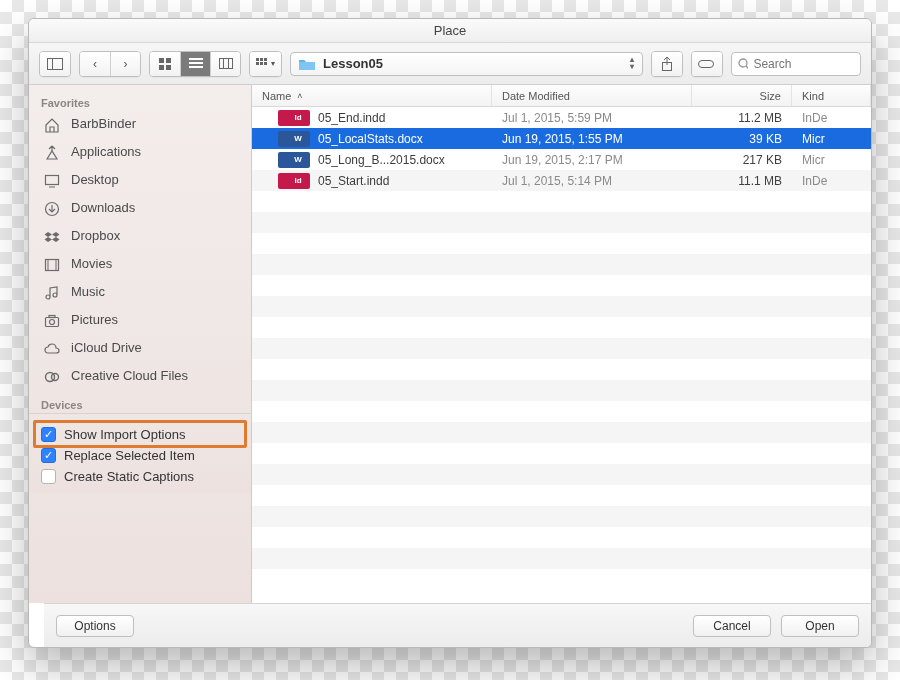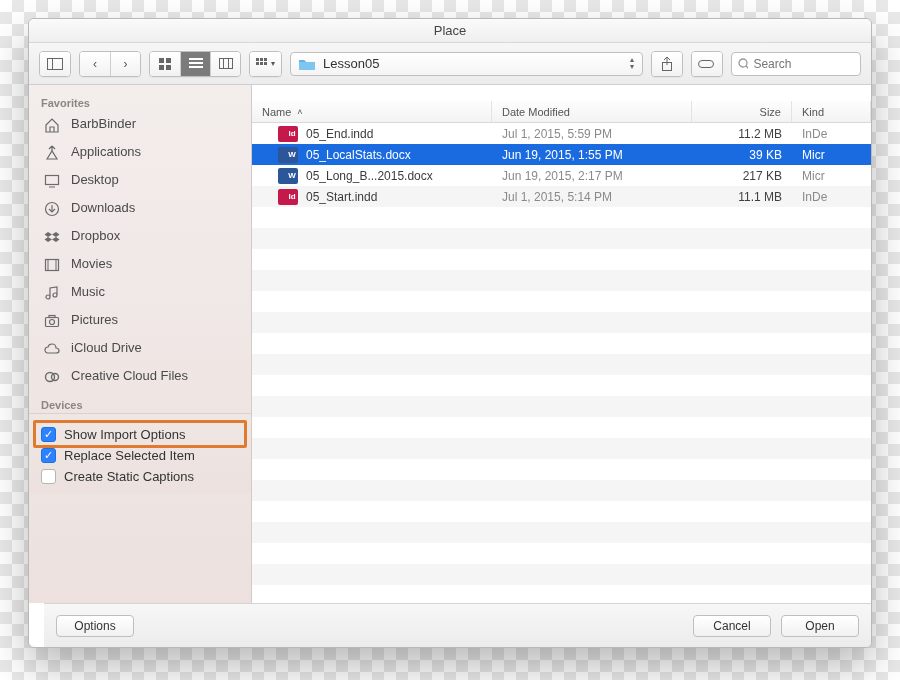--- a/index.html
+++ b/index.html
@@ -67,20 +67,21 @@
   .folderbtn {
     flex: 1;
     display: flex; align-items: center;
     border: 1px solid #bfbfbf;
     border-radius: 4px;
     height: 24px;
     background: linear-gradient(#fff,#f4f4f4);
     padding: 0 8px;
     gap: 8px;
     position: relative;
+    font-weight: bold;
   }
   .folderbtn .chev {
     position: absolute; right: 8px; top: 3px;
     font-size: 8px; color: #666;
     display: flex; flex-direction: column;
     line-height: 7px;
   }
   .searchfield {
     display: flex; align-items: center;
     border: 1px solid #bfbfbf;
@@ -131,21 +132,20 @@
     min-width: 0;
   }
   .colheaders {
     display: flex;
     height: 22px;
     background: linear-gradient(#fdfdfd,#f3f3f3);
     border-bottom: 1px solid #d9d9d9;
     font-size: 11px;
     color: #555;
     align-items: flex-start;
-    margin-top: 16px;
   }
   .colheaders > div {
     border-right: 1px solid #e3e3e3;
     padding: 0 10px;
     display:flex; align-items:center; gap:6px;
     height:100%;
   }
   .c-name { width: 240px; }
   .c-date { width: 200px; }
   .c-size { width: 100px; justify-content: flex-end; }
@@ -160,21 +160,21 @@
   }
   .row:nth-child(even) { background: #f5f5f5; }
   .row.sel { background: #1a6be0; color: #fff; }
   .row.sel .c-date, .row.sel .c-size, .row.sel .c-kind { color:#fff; }
   .row > div { padding: 0 10px; overflow: hidden; white-space: nowrap; text-overflow: ellipsis; }
   .row .c-name { display:flex; align-items:center; gap:8px; }
   .row .c-date { color:#8a8a8a; }
   .row .c-size { text-align:right; color:#404040; justify-content:flex-end; display:flex;}
   .row .c-kind { color:#8a8a8a; }
   .fileicon {
-    width:20px; height:16px; border-radius:2px;
+    width:32px; height:16px; border-radius:2px;
     display:flex; align-items:center; justify-content:center;
     font-size:8px; color:#fff; font-weight:700;
     flex-shrink:0;
     margin-left: 16px;
     padding-left: 8px;
   }
   .fi-indd { background:#c6194b; }
   .fi-docx { background:#2b579a; }
   .options-area {
     border-top: 1px solid #d8d3d0;

